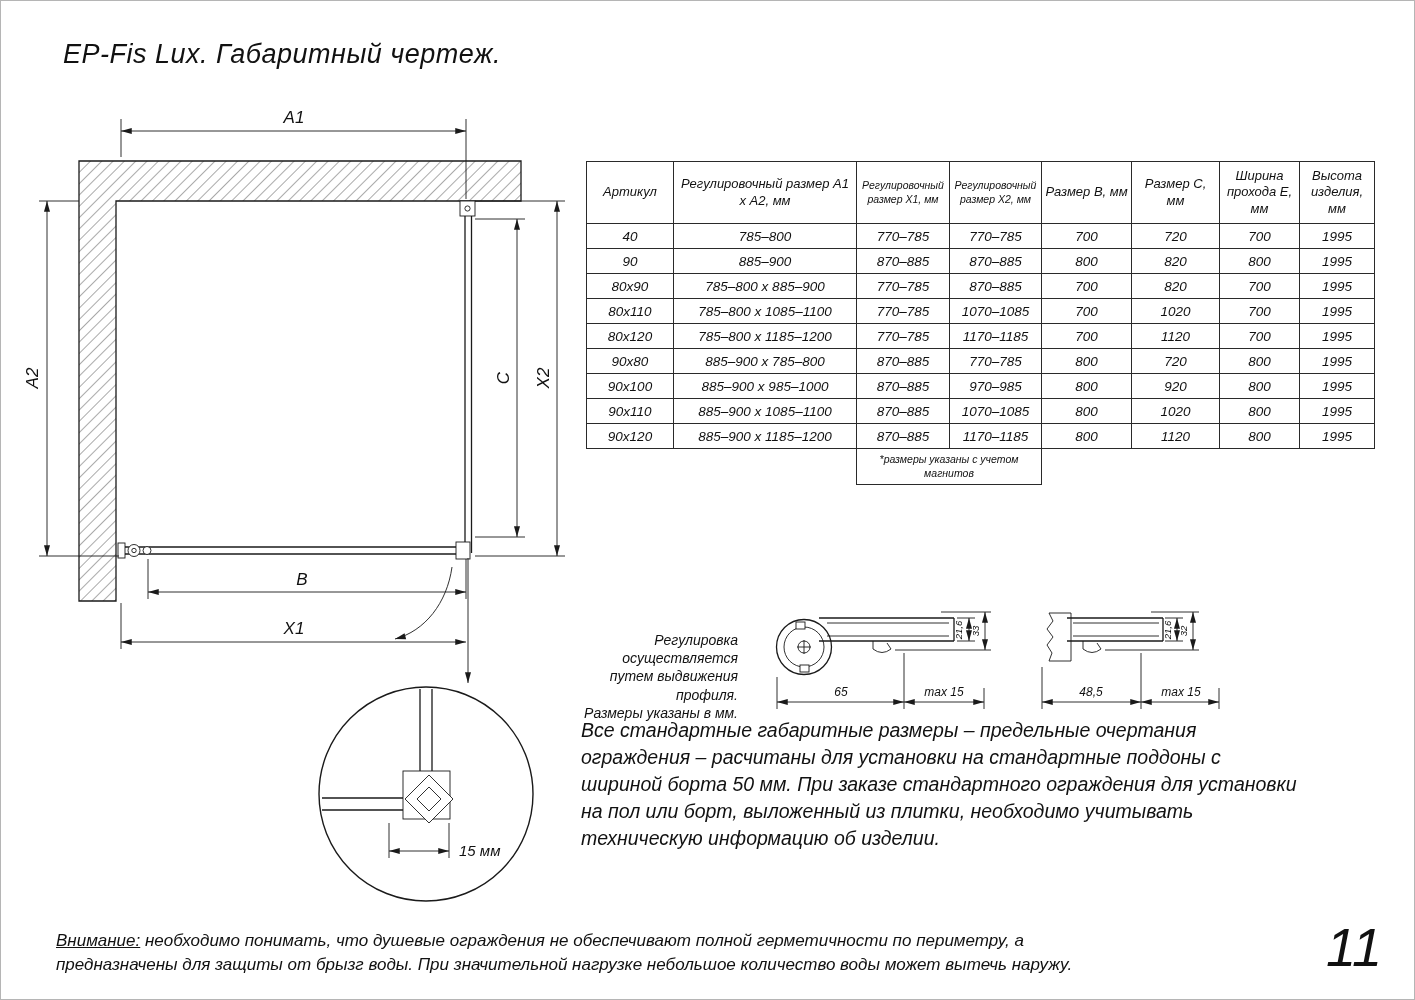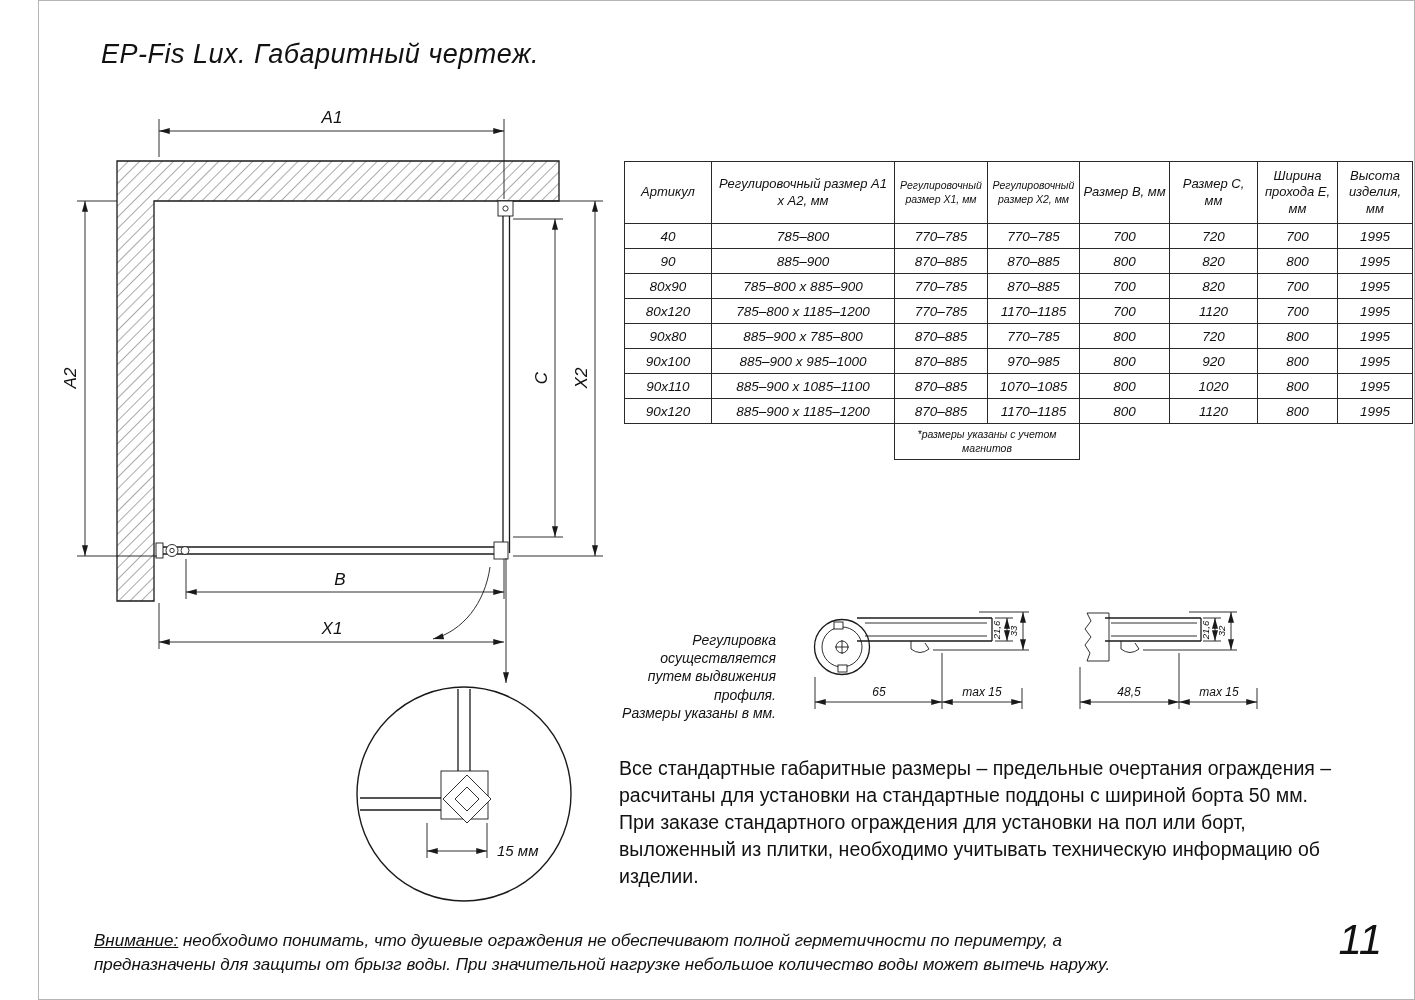--- a/index.html
+++ b/index.html
@@ -1,18 +1,18 @@
 <!DOCTYPE html>
 <html><head>
 <meta charset="utf-8">
 <style>
   * { margin:0; padding:0; box-sizing:border-box; }
   html,body { width:1415px; height:1000px; background:#fff; }
   body { font-family:"Liberation Sans", sans-serif; color:#111; position:relative; overflow:hidden; }
-  .page { position:absolute; inset:0; background:#fff; border:1px solid #b5b5b5;margin-left:38px; }
+  .page { position:absolute; inset:0; background:#fff; border:1px solid #b5b5b5; }
 
   .title { position:absolute; left:62px; top:38px; font-style:italic; font-size:27px; letter-spacing:0.5px; }
 
   svg.drawings { position:absolute; left:0; top:0; width:1415px; height:1000px; }
   .ln   { stroke:#1a1a1a; stroke-width:1.3; fill:none; }
   .thin { stroke:#1a1a1a; stroke-width:0.9; fill:none; }
   .dim  { stroke:#1a1a1a; stroke-width:0.9; fill:none; }
   .white{ fill:#fff; }
   text.dl  { font-family:"Liberation Sans",sans-serif; font-style:italic; font-size:17px; fill:#111; }
   text.dl2 { font-family:"Liberation Sans",sans-serif; font-style:italic; font-size:15px; fill:#111; }
@@ -24,28 +24,28 @@
   table.dims th, table.dims td { border:1px solid #2a2a2a; text-align:center; vertical-align:middle; }
   table.dims th { font-weight:normal; font-style:italic; font-size:13px; line-height:1.25; height:62px; padding:2px 3px; }
   table.dims th.small { font-size:10.5px; }
   table.dims td { font-size:13.5px; height:25px; padding:0 2px; }
   table.dims td.noborder { border:none; }
   table.dims td.footnote { font-size:10.5px; height:36px; padding:2px 22px; line-height:1.3; }
 
   .profiles-note { position:absolute; left:565px; top:630px; width:172px; text-align:right;
                    font-style:italic; font-size:14px; line-height:1.3; }
 
-  .paragraph { position:absolute; left:580px; top:754px; width:718px; 
+  .paragraph { position:absolute; left:580px; top:716px; width:718px; font-style:italic;
                font-size:19.5px; line-height:1.38; }
 
   .warning { position:absolute; left:55px; top:928px; width:1030px; font-style:italic;
              font-size:17px; line-height:1.4; }
   .warning .wl { text-decoration:underline; }
 
-  .page-number { position:absolute; right:32px; top:915px; font-size:42px; font-style:italic; }
+  .page-number { position:absolute; right:32px; top:915px; font-size:54px; font-style:italic; }
 </style>
 </head>
 <body>
 
 <div class="page">
 
   <div class="title">EP-Fis Lux. Габаритный чертеж.</div>
 
   <svg class="drawings" viewBox="0 0 1415 1000">
     <defs>
@@ -264,20 +264,30 @@
           <td>80x90</td>
           <td>785–800 x 885–900</td>
           <td>770–785</td>
           <td>870–885</td>
           <td>700</td>
           <td>820</td>
           <td>700</td>
           <td>1995</td>
         </tr>
         <tr>
+          <td>80x110</td>
+          <td>785–800 x 1085–1100</td>
+          <td>770–785</td>
+          <td>1070–1085</td>
+          <td>700</td>
+          <td>1020</td>
+          <td>700</td>
+          <td>1995</td>
+        </tr>
+        <tr>
           <td>80x120</td>
           <td>785–800 x 1185–1200</td>
           <td>770–785</td>
           <td>1170–1185</td>
           <td>700</td>
           <td>1120</td>
           <td>700</td>
           <td>1995</td>
         </tr>
         <tr>

